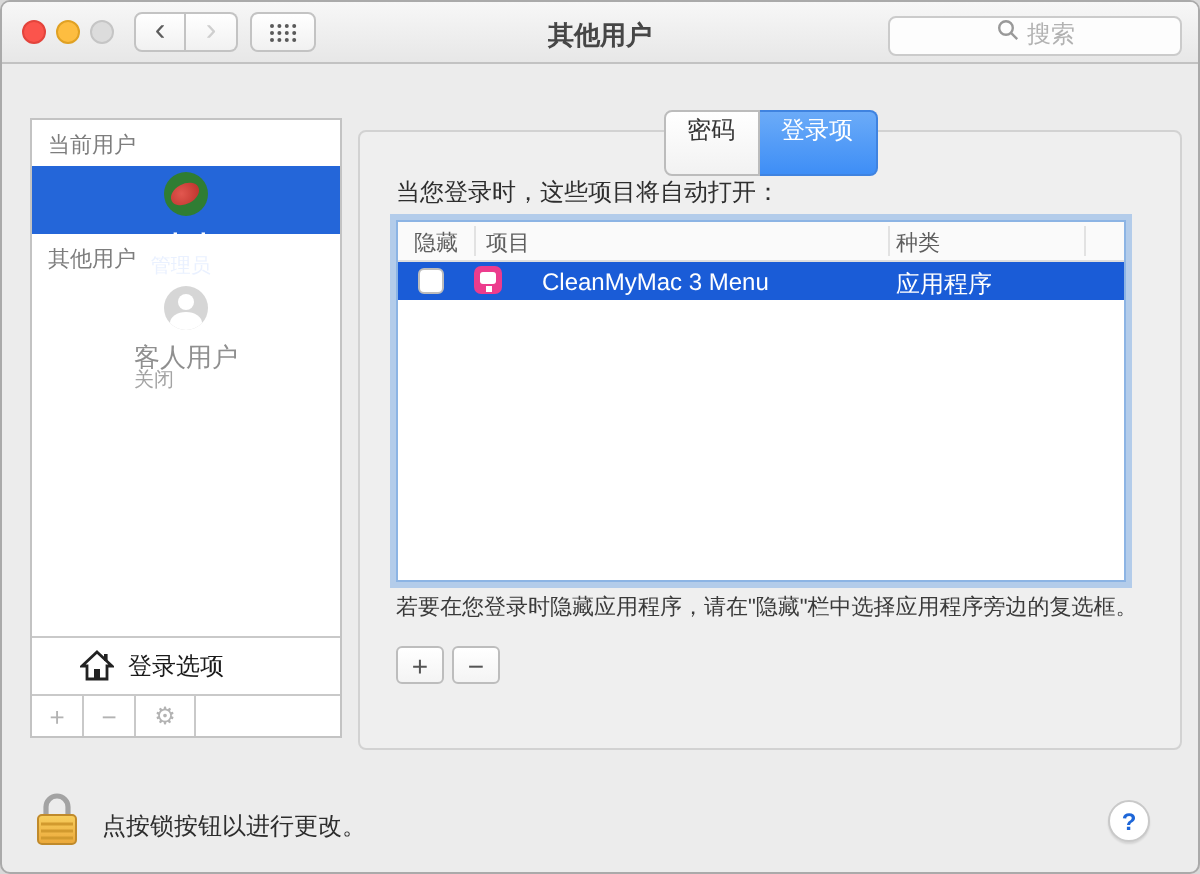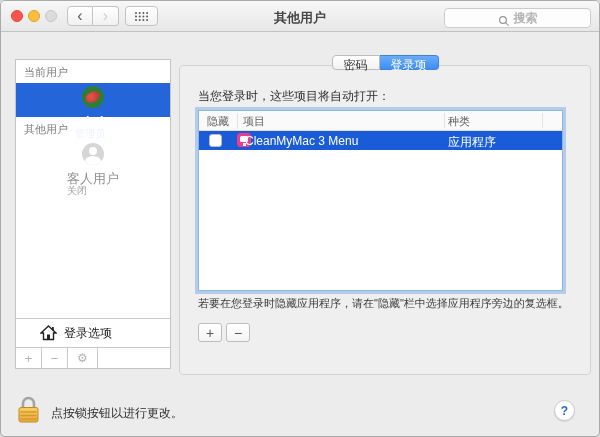--- a/index.html
+++ b/index.html
@@ -21,21 +21,21 @@
     font-size:16px;line-height:1;}
   .nav-btn.back{border-radius:4px 0 0 4px;color:#5d5d5d;}
   .nav-btn.fwd{border-radius:0 4px 4px 0;border-left:none;color:#cfcfcf;}
   .grid-btn{position:absolute;left:124px;top:5px;width:33px;height:20px;box-sizing:border-box;
     background:linear-gradient(#ffffff,#f1f1f1);border:1px solid #c3c3c3;border-radius:4px;
     display:flex;align-items:center;justify-content:center;}
   .win-title{position:absolute;left:0;right:0;top:8px;text-align:center;
     font-size:13px;font-weight:600;color:#464646;}
   .search{position:absolute;left:443px;top:7px;width:147px;height:20px;box-sizing:border-box;
     background:#fdfdfd;border:1px solid #cbcbcb;border-radius:4px;
-    display:flex;align-items:flex-end;justify-content:center;gap:4px;font-weight:bold;}
+    display:flex;align-items:flex-start;justify-content:center;gap:4px;}
   .search .ph{font-size:12px;color:#b2b2b2;}
   
   .sidebar{position:absolute;left:14px;top:58px;width:156px;height:310px;box-sizing:border-box;
     background:#fff;border:1px solid #c3c3c3;display:flex;flex-direction:column;}
   .side-section{padding:5px 8px 3px;font-size:11px;color:#7d7d7d;}
   .user-row{display:flex;align-items:center;gap:7px;padding:3px 8px;height:28px;flex-direction:column;}
   .user-row.selected{background:#2466d9;}
   .user-row.selected .user-name{color:#fff;}
   .user-row.selected .user-sub{color:#eaf1ff;}
   .user-name{font-size:12px;font-weight:bold;line-height:13px;color:#333;}
@@ -52,41 +52,41 @@
   .login-options{border-top:1px solid #c9c9c9;height:28px;display:flex;align-items:center;gap:7px;padding:0 24px;flex:0 0 auto;}
   .login-options .lbl{font-size:12px;color:#1b1b1b;}
   .side-toolbar{border-top:1px solid #c9c9c9;height:20px;display:flex;flex:0 0 auto;}
   .side-tool{width:26px;border-right:1px solid #c9c9c9;display:flex;align-items:center;justify-content:center;
     color:#b3b3b3;font-size:13px;box-sizing:border-box;}
   .side-tool.gear{width:30px;font-size:12px;}
   
   .panel{position:absolute;left:178px;top:64px;width:412px;height:310px;box-sizing:border-box;
     background:#efefef;border:1px solid #d2d2d2;border-radius:4px;}
   .tabs{position:absolute;left:178px;width:412px;top:54px;display:flex;justify-content:center;z-index:3;}
-  .tab{height:15px;line-height:18px;font-size:12px;padding:0 11px;box-sizing:border-box;
+  .tab{height:33px;line-height:18px;font-size:12px;padding:0 11px;box-sizing:border-box;
     background:linear-gradient(#ffffff,#f2f2f2);border:1px solid #bcbcbc;color:#343434;}
   .tab.first{border-radius:4px 0 0 4px;}
   .tab.active{background:linear-gradient(#6babf8,#3e8ef6);border-color:#3f83e0;border-left:none;
     color:#fff;border-radius:0 4px 4px 0;}
   .intro{position:absolute;left:197px;top:87px;font-size:12px;color:#2e2e2e;z-index:2;}
   
   .table{position:absolute;left:197px;top:109px;width:365px;height:181px;box-sizing:border-box;
     background:#fff;border:1px solid #8cb4e4;box-shadow:0 0 0 3px rgba(130,175,230,.55);z-index:2;}
   .thead{position:relative;height:19px;background:#fafafa;border-bottom:1px solid #dedede;text-decoration:underline;}
   .th{position:absolute;top:3px;font-size:11px;color:#5e5e5e;}
   .th.c-hide{left:8px;} .th.c-item{left:44px;} .th.c-kind{left:249px;}
   .vsep{position:absolute;top:2px;bottom:2px;width:1px;background:#e2e2e2;}
   .vsep.s1{left:38px;} .vsep.s2{left:245px;} .vsep.s3{left:343px;}
   .trow{position:relative;height:19px;background:#1a5cd7;color:#fff;}
   .checkbox{position:absolute;left:10px;top:3px;width:13px;height:13px;box-sizing:border-box;
     background:#fff;border:1px solid #bcbcbc;border-radius:3px;}
   .app-icon{position:absolute;left:38px;top:2px;width:14px;height:14px;border-radius:3.5px;background:#ec3c8d;}
   .app-icon::before{content:"";position:absolute;left:3px;top:3px;width:8px;height:6px;background:#fff;border-radius:1.5px;}
   .app-icon::after{content:"";position:absolute;left:5.5px;top:10px;width:3px;height:2.5px;background:#fff;}
-  .cell-item{position:absolute;left:46px;top:3px;font-size:12px;}
+  .cell-item{position:absolute;left:72px;top:3px;font-size:12px;}
   .cell-kind{position:absolute;left:249px;top:3px;font-size:12px;}
   .footnote{position:absolute;left:197px;top:295px;width:376px;font-size:11px;color:#3a3a3a;z-index:2;}
   .pm-buttons{position:absolute;left:197px;top:322px;display:flex;gap:4px;z-index:2;}
   .pm{width:24px;height:19px;box-sizing:border-box;background:linear-gradient(#fff,#f4f4f4);
     border:1px solid #bdbdbd;border-radius:3px;display:flex;align-items:center;justify-content:center;
     font-size:14px;color:#555;}
   
   .lock{position:absolute;left:16px;top:394px;}
   .lock-text{position:absolute;left:50px;top:404px;font-size:12px;color:#2d2d2d;}
   .help-btn{position:absolute;left:553px;top:399px;width:21px;height:21px;box-sizing:border-box;border-radius:50%;

